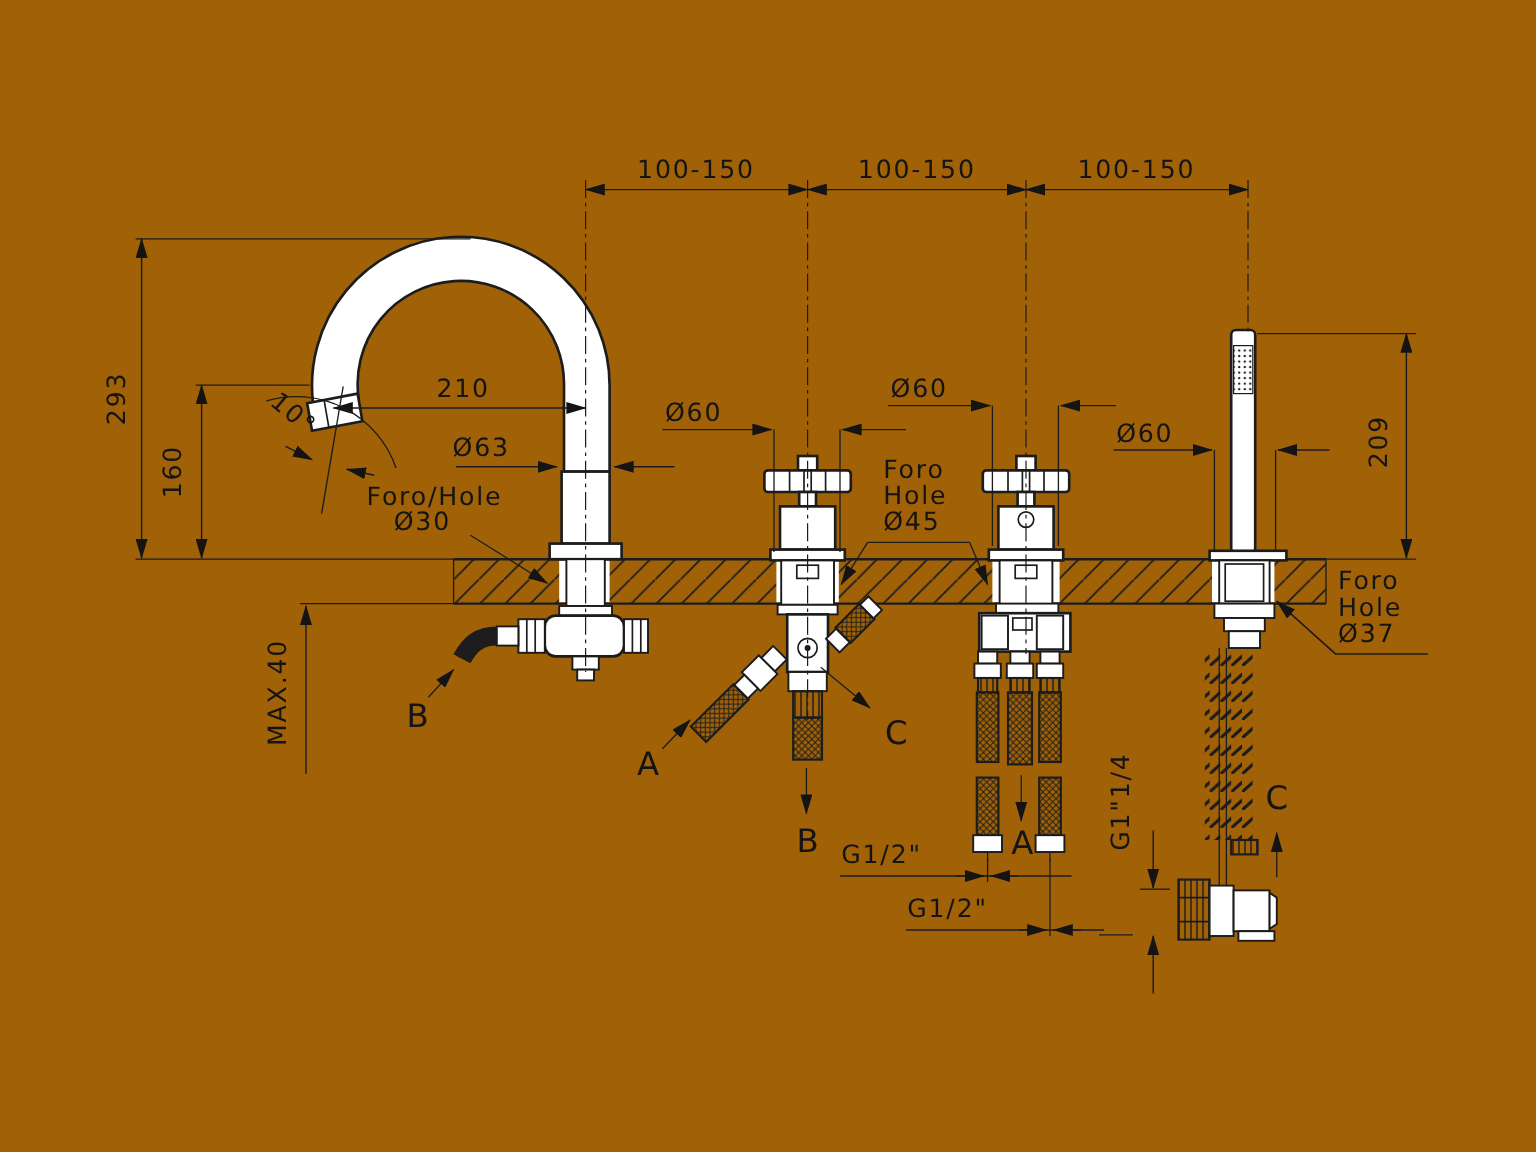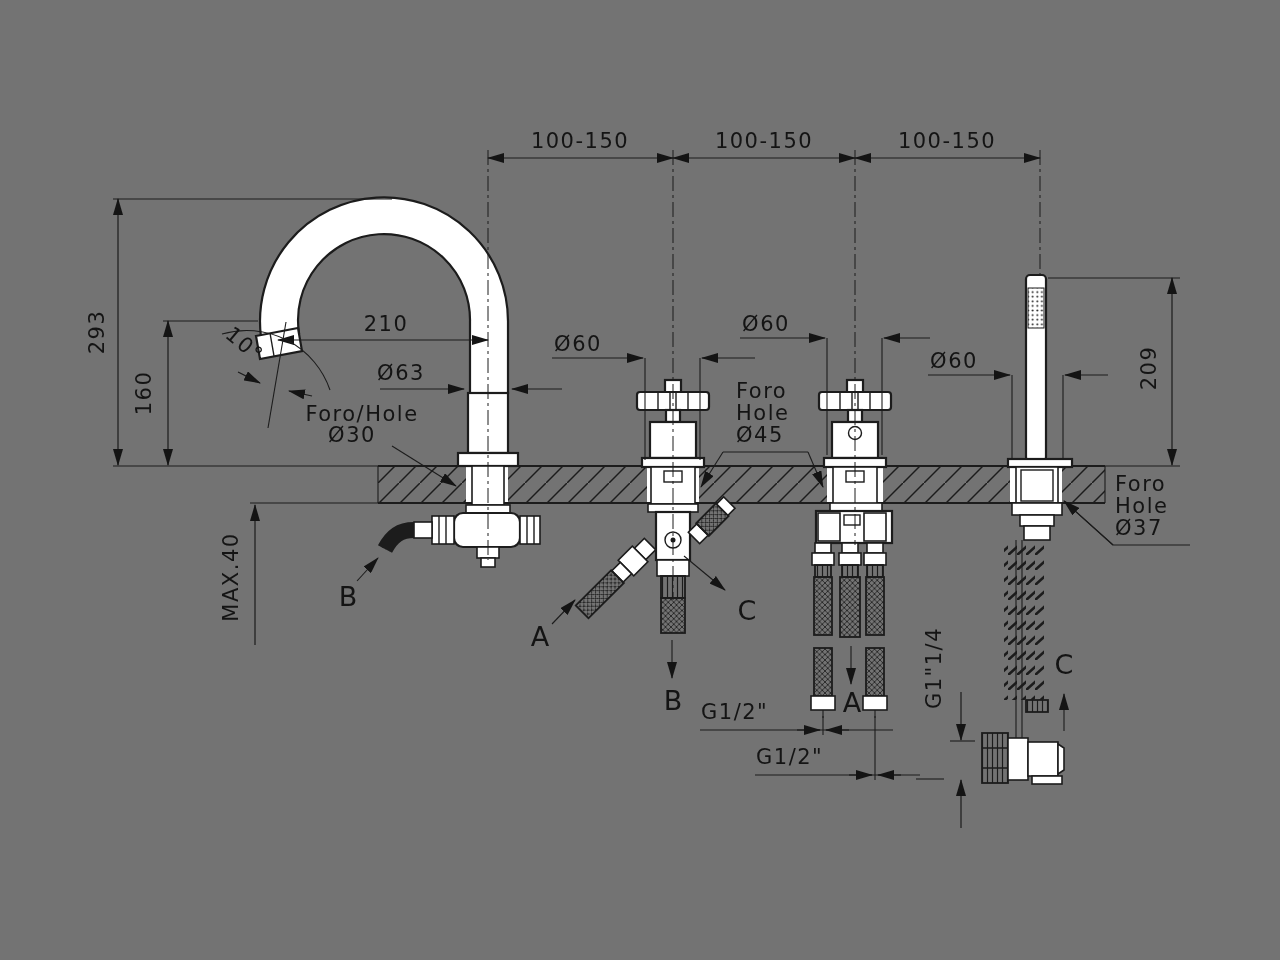--- a/index.html
+++ b/index.html
@@ -1,16 +1,16 @@
 <!DOCTYPE html>
 <html><head>
 <meta charset="utf-8">
 <style>
   html,body{margin:0;padding:0;background:#fff;}
-  .stage{position:relative;width:1280px;height:960px;background:#737373;overflow:hidden;
+  .stage{position:relative;width:1280px;height:960px;background:#a16207;overflow:hidden;
          font-family:"DejaVu Sans", sans-serif;}
   svg{display:block;}
   .ol{fill:#ffffff;stroke:#1c1c1c;stroke-width:2.2;}
   .ol1{fill:#ffffff;stroke:#1c1c1c;stroke-width:1.6;}
   .fillpat{stroke:#1c1c1c;stroke-width:1.8;}
   .thin{stroke:#1c1c1c;stroke-width:1.1;fill:none;}
   .dim{stroke:#1c1c1c;stroke-width:1.2;fill:none;}
   .cl{stroke:#1c1c1c;stroke-width:1;fill:none;stroke-dasharray:15 4 3 4;}
   .det{fill:none;stroke:#1c1c1c;stroke-width:1.4;}
   text{fill:#141414;font-family:"DejaVu Sans", sans-serif;}

